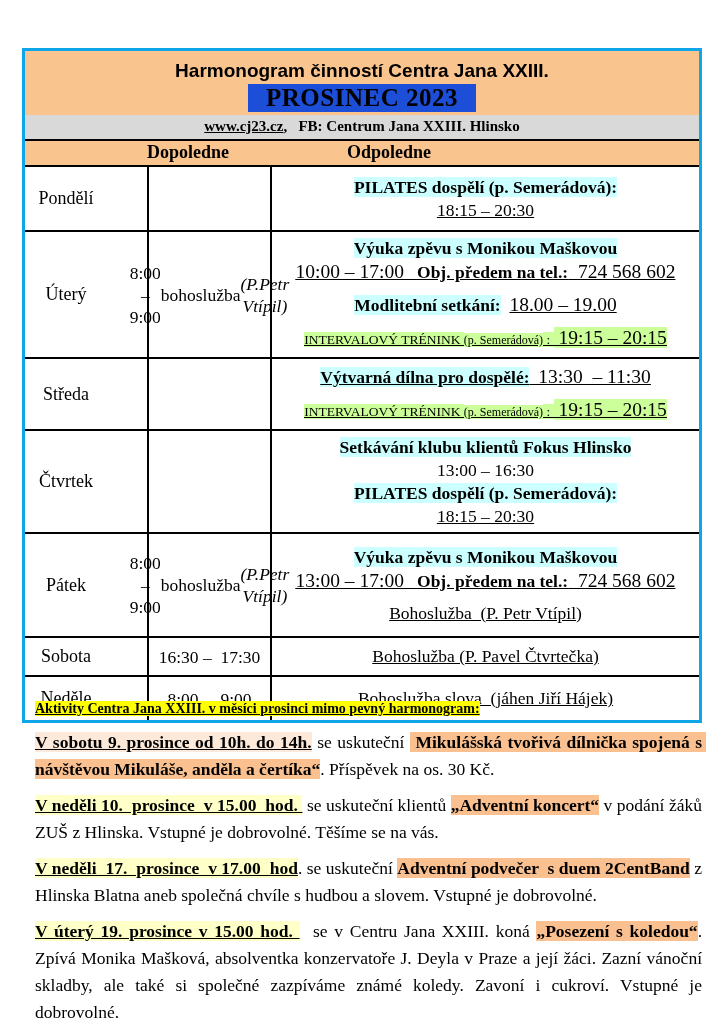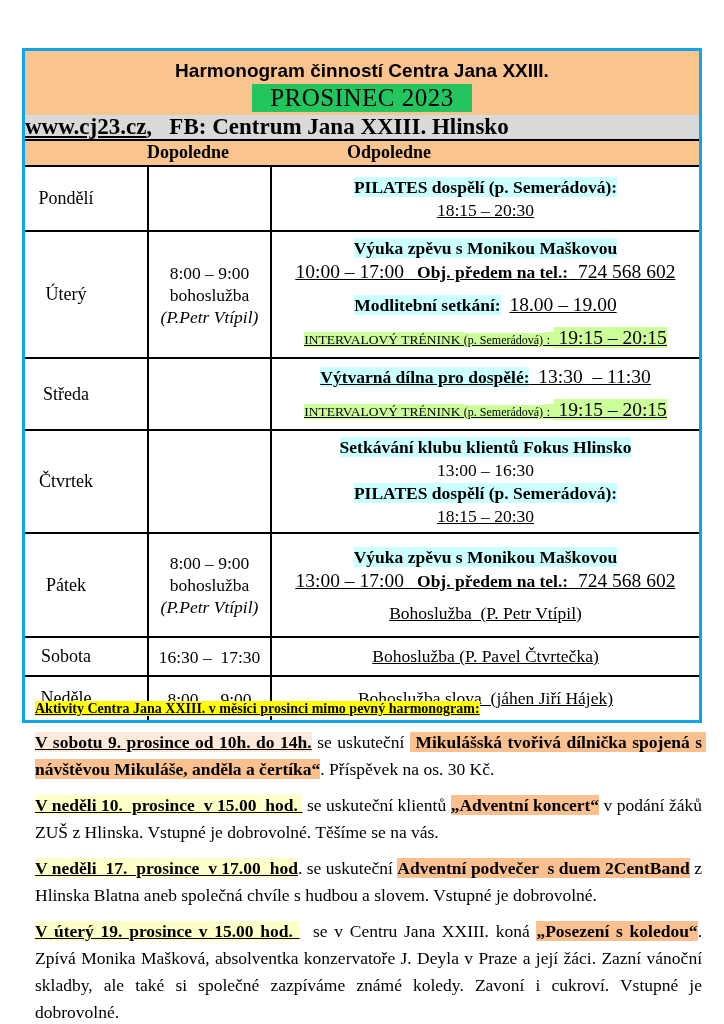--- a/index.html
+++ b/index.html
@@ -15,42 +15,42 @@
     position:absolute;left:22px;top:48px;width:680px;
     border:3px solid #0ea5e9;box-sizing:border-box;background:#fff;
   }
   .t-head{background:var(--band_orange,#FAC48F);}
   .head-title{
     font-family:"Liberation Sans", sans-serif;font-weight:bold;font-size:19px;
     text-align:center;padding-top:7px;line-height:26px;
   }
   .head-month{text-align:center;margin-top:0;line-height:28px;}
   .month-hl{
-    display:inline-block;background:#22c55e;padding:0 18px;
-    font-weight:normal;font-size:25px;letter-spacing:.5px;
+    display:inline-block;background:#1d4ed8;padding:0 18px;
+    font-weight:bold;font-size:25px;letter-spacing:.5px;
   }
   .head-site{
-    background:var(--band_gray,#D9D9D9);font-weight:bold;
-    font-size:23px;padding:1px 0 2px;border-bottom:2px solid #000;line-height:21px;
+    background:var(--band_gray,#D9D9D9);text-align:center;font-weight:bold;
+    font-size:15px;padding:1px 0 2px;border-bottom:2px solid #000;line-height:21px;
   }
   .site-link{text-decoration:underline;cursor:pointer;}
   .pre{white-space:pre;}
   .head-cols{position:relative;height:24px;}
   .colhead{position:absolute;top:0;font-weight:bold;font-size:18px;transform:translateX(-50%);line-height:23px;}
   .colhead.morning{left:163px;}
   .colhead.afternoon{left:364px;}
 
   .t-row{
     display:grid;grid-template-columns:82px 163px 1fr;
     border-top:2px solid #000;background:#fff;
   }
   .cell{box-sizing:border-box;min-width:0;}
   .day-cell{display:flex;align-items:center;justify-content:center;font-size:18px;}
   .m-cell{
-    border-left:2px solid #000;display:flex;flex-direction:column;
+    border-left:2px solid #000;display:flex;
     align-items:center;justify-content:center;font-size:17.5px;line-height:22px;
     padding:2px 8px;
     margin-left:40px;
   }
   .a-cell{
     border-left:2px solid #000;display:flex;flex-direction:column;
     justify-content:center;padding:4px 7px;font-size:17.5px;line-height:23px;
   }
   .ln{width:100%;}
   .ctr{text-align:center;}

